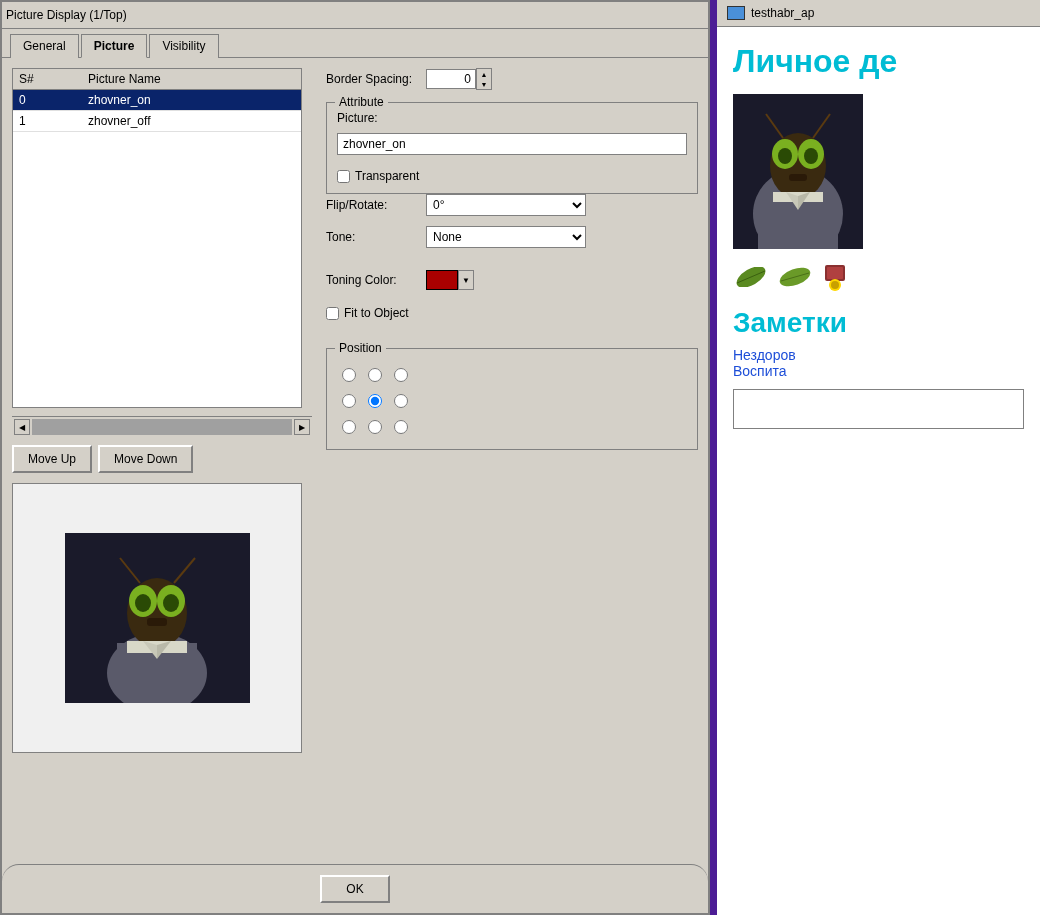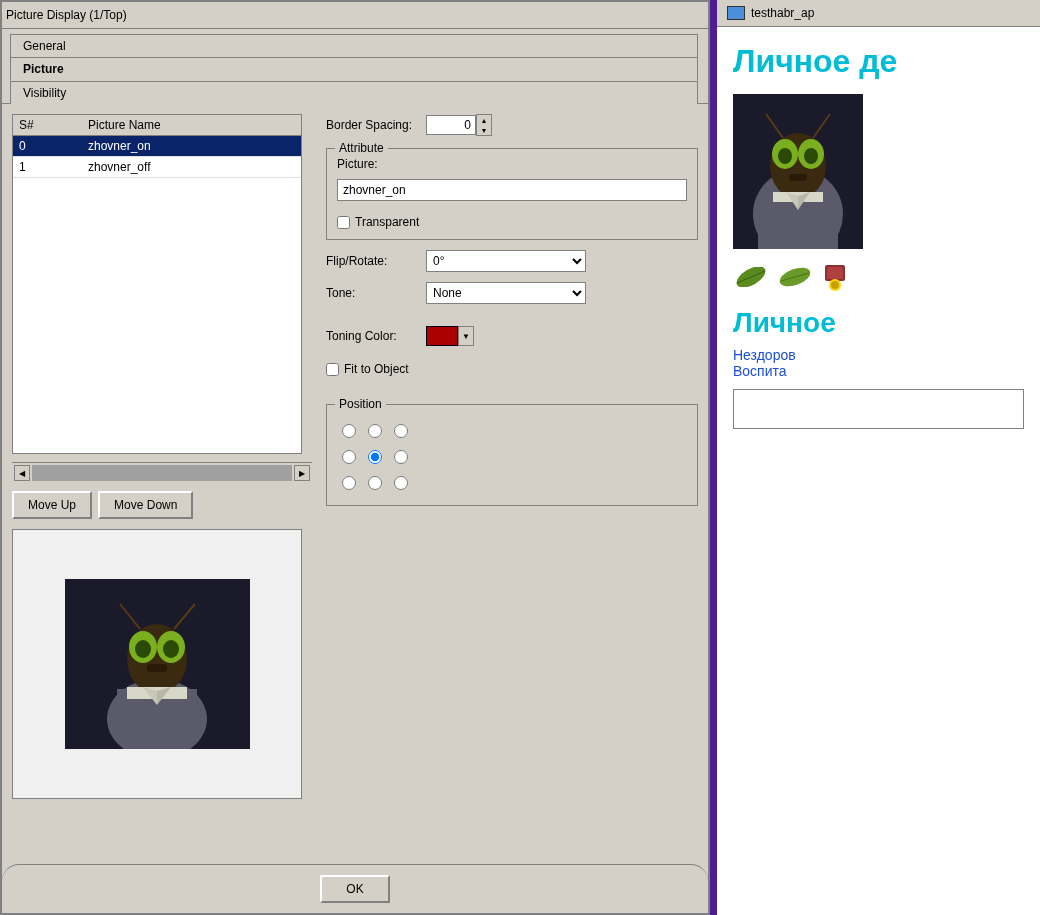--- a/index.html
+++ b/index.html
@@ -29,21 +29,21 @@
       background: #d4d0c8;
       padding: 6px 4px;
       font-size: 12px;
       font-weight: normal;
       color: #000;
       border-bottom: 1px solid #808080;
     }
 
     .tab-bar {
       display: flex;
-      flex-direction: column;
+      flex-direction: row;
       padding: 4px 8px 0 8px;
       background: #d4d0c8;
     }
 
     .tab {
       padding: 4px 12px;
       border: 1px solid #808080;
       background: #d4d0c8;
       cursor: pointer;
       margin-right: 2px;
@@ -201,21 +201,20 @@
       cursor: pointer;
       display: flex;
       align-items: center;
       justify-content: center;
       line-height: 1;
     }
 
     .groupbox {
       border: 1px solid #808080;
       padding: 8px 10px 10px 10px;
-      margin-bottom: 10px;
       position: relative;
     }
 
     .groupbox-title {
       position: absolute;
       top: -8px;
       left: 8px;
       background: #d4d0c8;
       padding: 0 4px;
       font-size: 12px;
@@ -666,19 +665,19 @@
       </svg>
 
       <svg width="28" height="28" viewBox="0 0 28 28">
         <rect x="4" y="2" width="20" height="16" rx="2" fill="#8a3030"></rect>
         <rect x="6" y="4" width="16" height="12" rx="1" fill="#b04040"></rect>
         <circle cx="14" cy="22" r="6" fill="#ffd700"></circle>
         <circle cx="14" cy="22" r="4" fill="#c8a000"></circle>
       </svg>
     </div>
 
-    <div class="section-title">Личное</div>
+    <div class="section-title">Заметки</div>
     <div class="section-text">Нездоров</div>
     <div class="section-text">Воспита</div>
 
     <div class="bottom-box"></div>
   </div>
 </div>
 
 </body></html>

